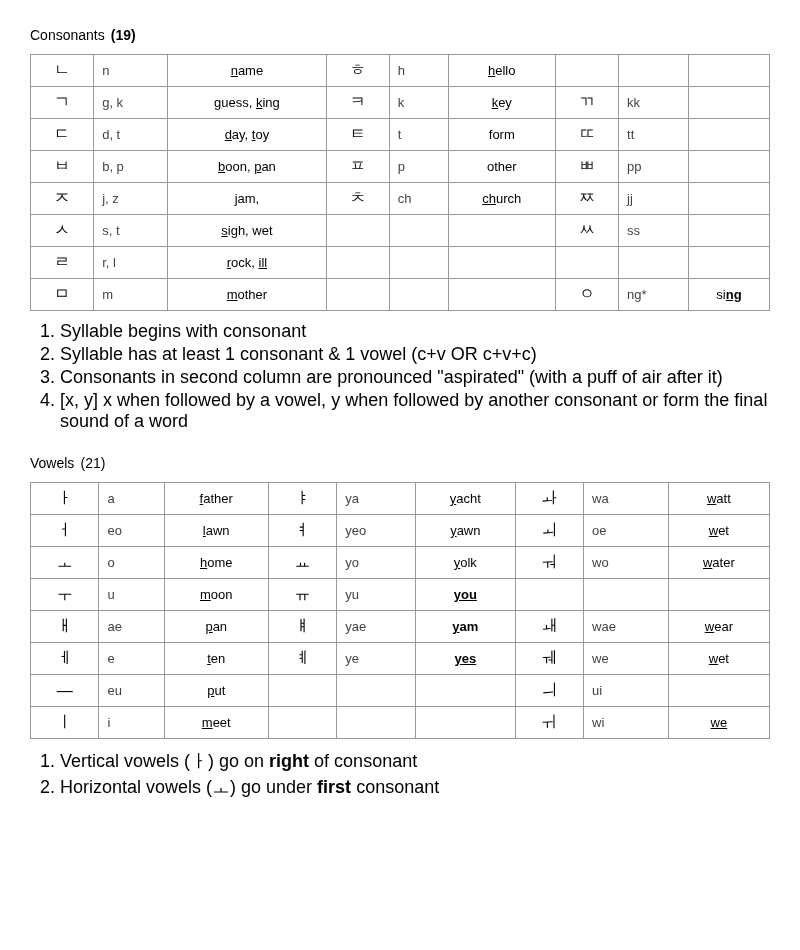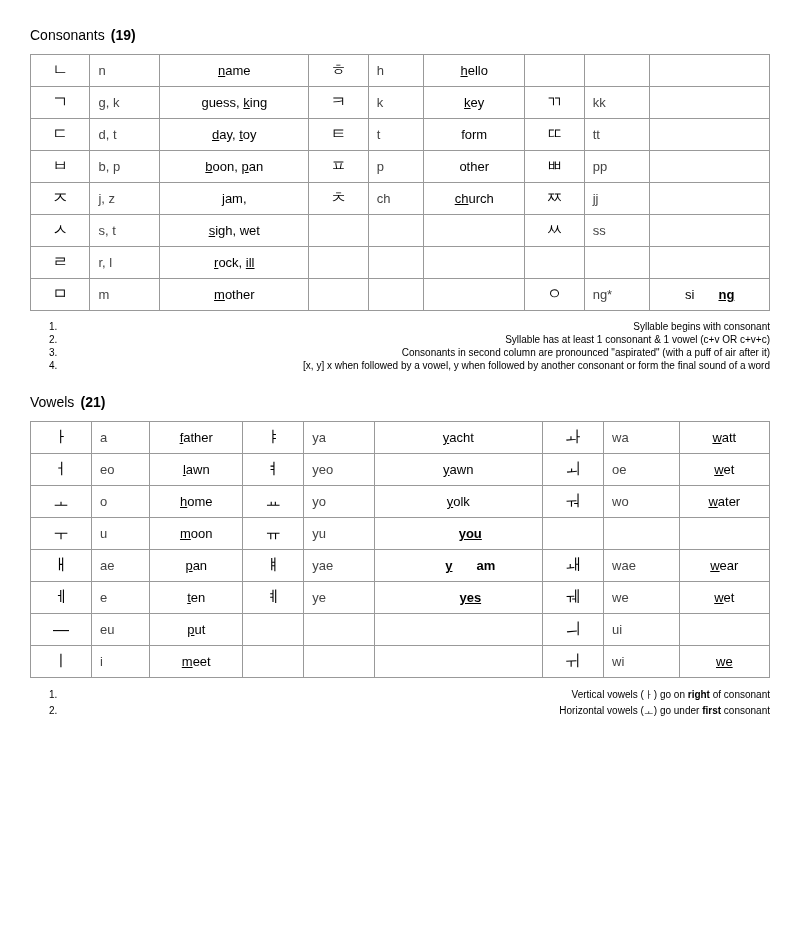--- a/index.html
+++ b/index.html
@@ -41,32 +41,31 @@
     .roman {
       font-size: 13px;
       color: #444;
       min-width: 28px;
     }
     .example {
       font-size: 13px;
       text-align: center;
     }
     .underline { text-decoration: underline; }
-    .bold { font-weight: bold; margin-left: 24px; }
+    .bold { font-weight: bold; }
     .notes {
       font-size: 12px;
       margin-bottom: 14px;
       margin-top: 4px;
     }
     .notes p { margin-bottom: 2px; font-style: italic; }
     ol {
       margin-left: 30px;
-      font-size: 10px;
+      font-size: 18px;
       margin-bottom: 16px;
-      text-align: right;
     }
     ol li { margin-bottom: 2px; }
     .section { margin-bottom: 10px; }
   </style>
 </head>
 <body>
 
 <div class="section">
   <h2>
     <span>Consonants</span>
@@ -181,21 +180,21 @@
     <li>Syllable has at least 1 consonant &amp; 1 vowel (c+v OR c+v+c)</li>
     <li>Consonants in second column are pronounced "aspirated" (with a puff of air after it)</li>
     <li>[x, y] x when followed by a vowel, y when followed by another consonant or form the final sound of a word</li>
   </ol>
 </div>
 
 <div class="section">
   <h2>
     <span>Vowels</span>
     <span style="font-size:14px;font-weight:normal;"> </span>
-    <span style="font-size:14px;font-weight:bold;">(21)</span>
+    <span style="font-size:14px;font-weight:normal;">(21)</span>
   </h2>
 
   <table>
     <tbody>
 
       <tr>
         <td class="korean">ㅏ</td>
         <td class="roman">a</td>
         <td class="example"><span class="underline">f</span>ather</td>
         <td class="korean">ㅑ</td>

